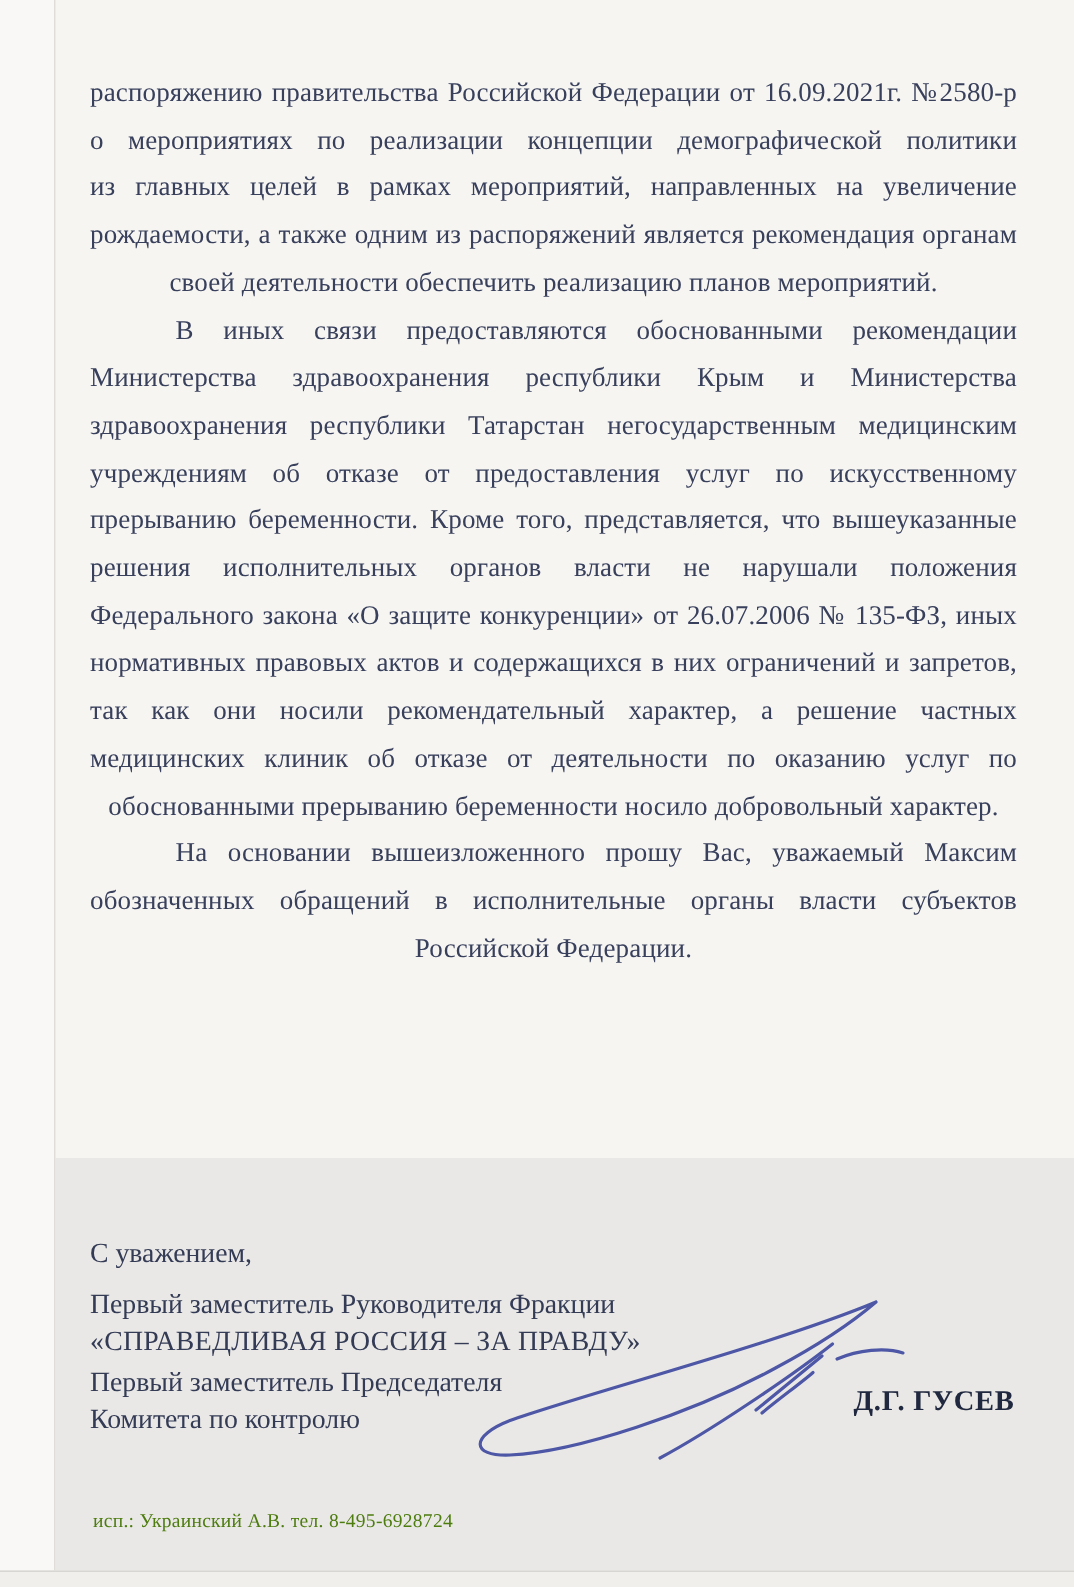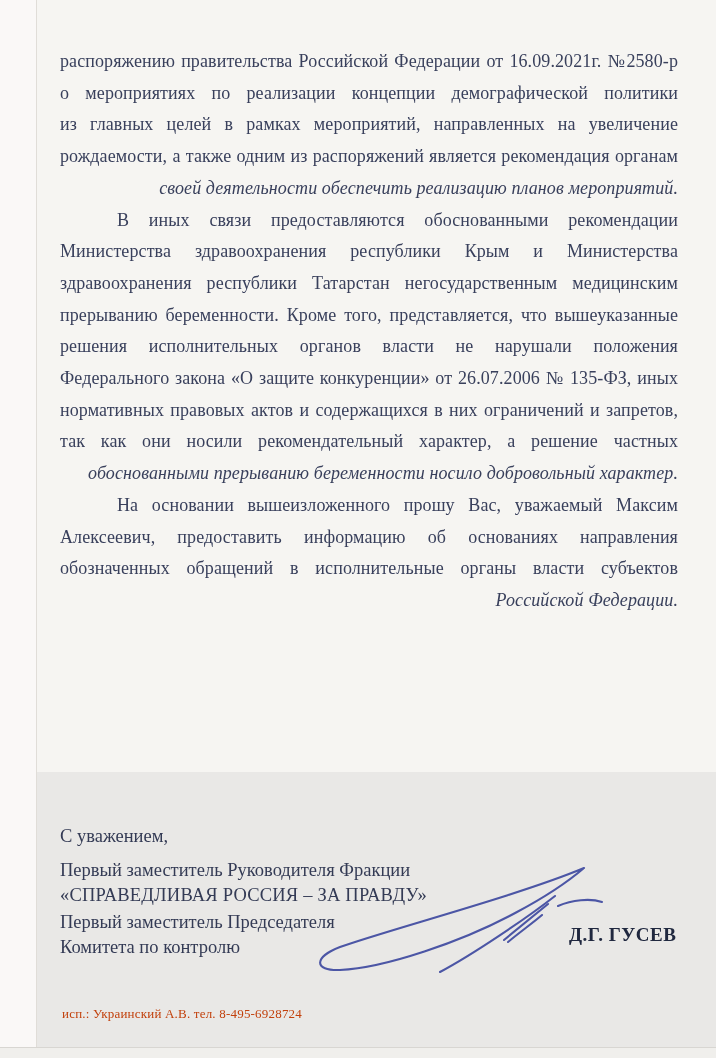--- a/index.html
+++ b/index.html
@@ -28,42 +28,42 @@
   .body-text{
     position:absolute;left:60px;top:46px;width:618px;
     font-size:18px;
   }
   .line{
     line-height:31.7px;
     white-space:normal;
     letter-spacing:0.1px;
   }
   .jline{ text-align:justify; text-align-last:justify; }
-  .lline{ text-align:right;font-style:italic; }
+  .lline{ text-align:center; }
   .indent{ text-indent:57px; }
   .closing{
     position:absolute;left:60px;width:480px;
     font-size:18.5px;color:#343b55;font-family:Liberation Serif, serif;
   }
   .salutation{ top:824px; }
   .closing .cl-line{ line-height:25px; }
   .group1{ top:858px; }
   .group2{ top:910px; }
   .caps-line{ letter-spacing:0.2px; }
   .signer-name{
     position:absolute;left:569px;top:924px;
     font-size:19px;font-weight:bold;color:#20283f;
     letter-spacing:0.5px;
   }
   .signature-svg{
     position:absolute;left:312px;top:860px;width:300px;height:115px;
   }
   .footer-note{
     position:absolute;left:62px;top:1006px;
-    font-size:13px;color:#c2410c;letter-spacing:0.2px;
+    font-size:13px;color:#4d7c0f;letter-spacing:0.2px;
   }
 </style>
 </head>
 <body>
 
 <div class="page">
 
   <div class="left-strip"></div>
   <div class="bottom-strip"></div>
 
@@ -74,31 +74,32 @@
       <div class="line jline">о мероприятиях по реализации концепции демографической политики</div>
       <div class="line jline">из главных целей в рамках мероприятий, направленных на увеличение</div>
       <div class="line jline">рождаемости, а также одним из распоряжений является рекомендация органам</div>
       <div class="line lline">своей деятельности обеспечить реализацию планов мероприятий.</div>
     </div>
 
     <div>
       <div class="line jline indent">В иных связи предоставляются обоснованными рекомендации</div>
       <div class="line jline">Министерства здравоохранения республики Крым и Министерства</div>
       <div class="line jline">здравоохранения республики Татарстан негосударственным медицинским</div>
+      <div class="line jline">учреждениям об отказе от предоставления услуг по искусственному</div>
       <div class="line jline">прерыванию беременности. Кроме того, представляется, что вышеуказанные</div>
       <div class="line jline">решения исполнительных органов власти не нарушали положения</div>
       <div class="line jline">Федерального закона «О защите конкуренции» от 26.07.2006 № 135-ФЗ, иных</div>
       <div class="line jline">нормативных правовых актов и содержащихся в них ограничений и запретов,</div>
       <div class="line jline">так как они носили рекомендательный характер, а решение частных</div>
+      <div class="line jline">медицинских клиник об отказе от деятельности по оказанию услуг по</div>
       <div class="line lline">обоснованными прерыванию беременности носило добровольный характер.</div>
     </div>
 
     <div>
       <div class="line jline indent">На основании вышеизложенного прошу Вас, уважаемый Максим</div>
-      <div class="line jline">Алексеевич, предоставить информацию об основаниях направления</div>
       <div class="line jline">обозначенных обращений в исполнительные органы власти субъектов</div>
       <div class="line lline">Российской Федерации.</div>
     </div>
   </div>
 
   <div class="closing salutation">
     <div class="cl-line">С уважением,</div>
   </div>
 
   <div class="closing group1">

